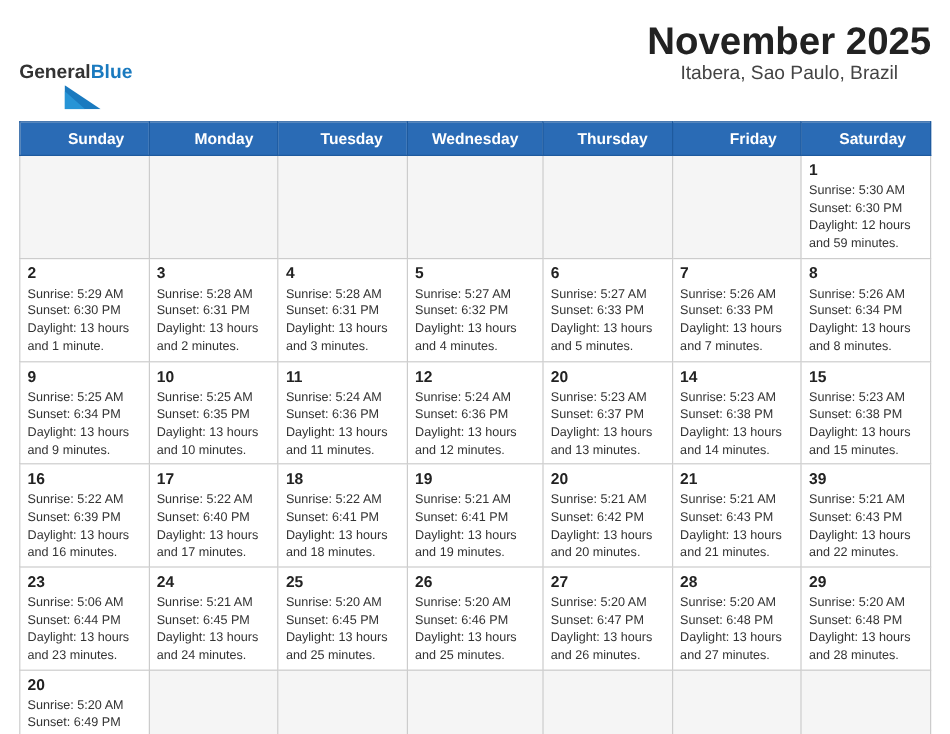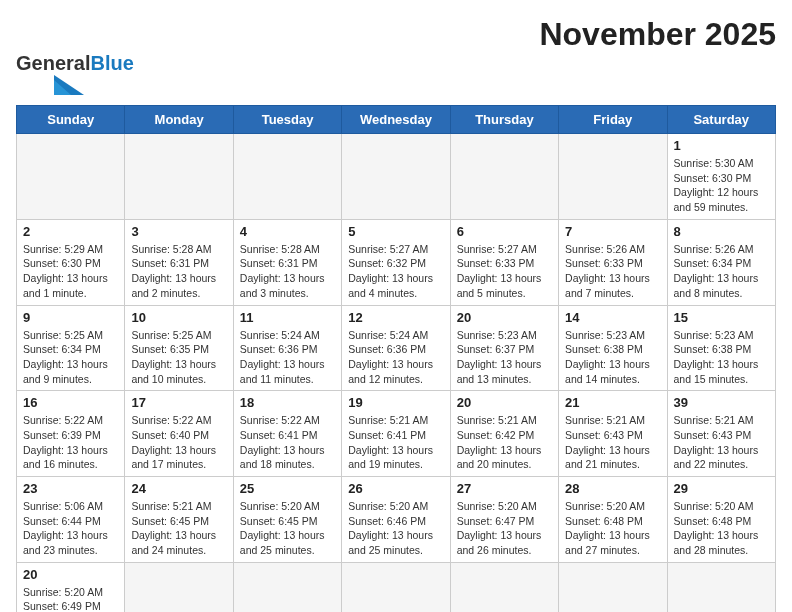--- a/index.html
+++ b/index.html
@@ -15,21 +15,21 @@
       justify-content: space-between;
       align-items: flex-start;
       margin-bottom: 10px;
     }
     .logo {
       display: flex;
       flex-direction: column;
       align-items: flex-start;
     }
     .logo-text {
-      font-size: 20px;
+      font-size: 16px;
       font-weight: bold;
       color: #333;
       line-height: 1;
       text-align: right;
     }
     .title-area {
       text-align: center;
     }
     .month-title {
       font-size: 32px;
@@ -41,22 +41,22 @@
       color: #444;
     }
     .calendar {
       width: 100%;
       border-collapse: collapse;
       border: 1px solid #ccc;
     }
     .calendar th {
       background: #2a6bb5;
       color: #fff;
-      text-align: center;
-      padding: 6px 1px;
+      text-align: right;
+      padding: 6px 20px;
       font-size: 13px;
       font-weight: bold;
       border: 1px solid #1e5a9e;
     }
     .calendar td {
       vertical-align: top;
       border: 1px solid #ccc;
       padding: 4px 6px;
       width: 108px;
       min-height: 80px;
@@ -93,20 +93,21 @@
     </div>
     <div style="display:flex;align-items:flex-start;margin-top:2px;">
       <svg width="70" height="20">
         <polygon points="38,0 68,20 38,20" fill="#1a7abf"></polygon>
         <polygon points="38,5 55,20 38,20" fill="#2e9fe0" opacity="0.7"></polygon>
       </svg>
     </div>
   </div>
   <div class="title-area">
     <div class="month-title">November 2025</div>
+    <div class="location">Itabera, Sao Paulo, Brazil</div>
   </div>
 </div>
 
 <table class="calendar">
   <thead>
     <tr>
     <th>Sunday</th>
         <th>Monday</th>
         <th>Tuesday</th>
         <th>Wednesday</th>

